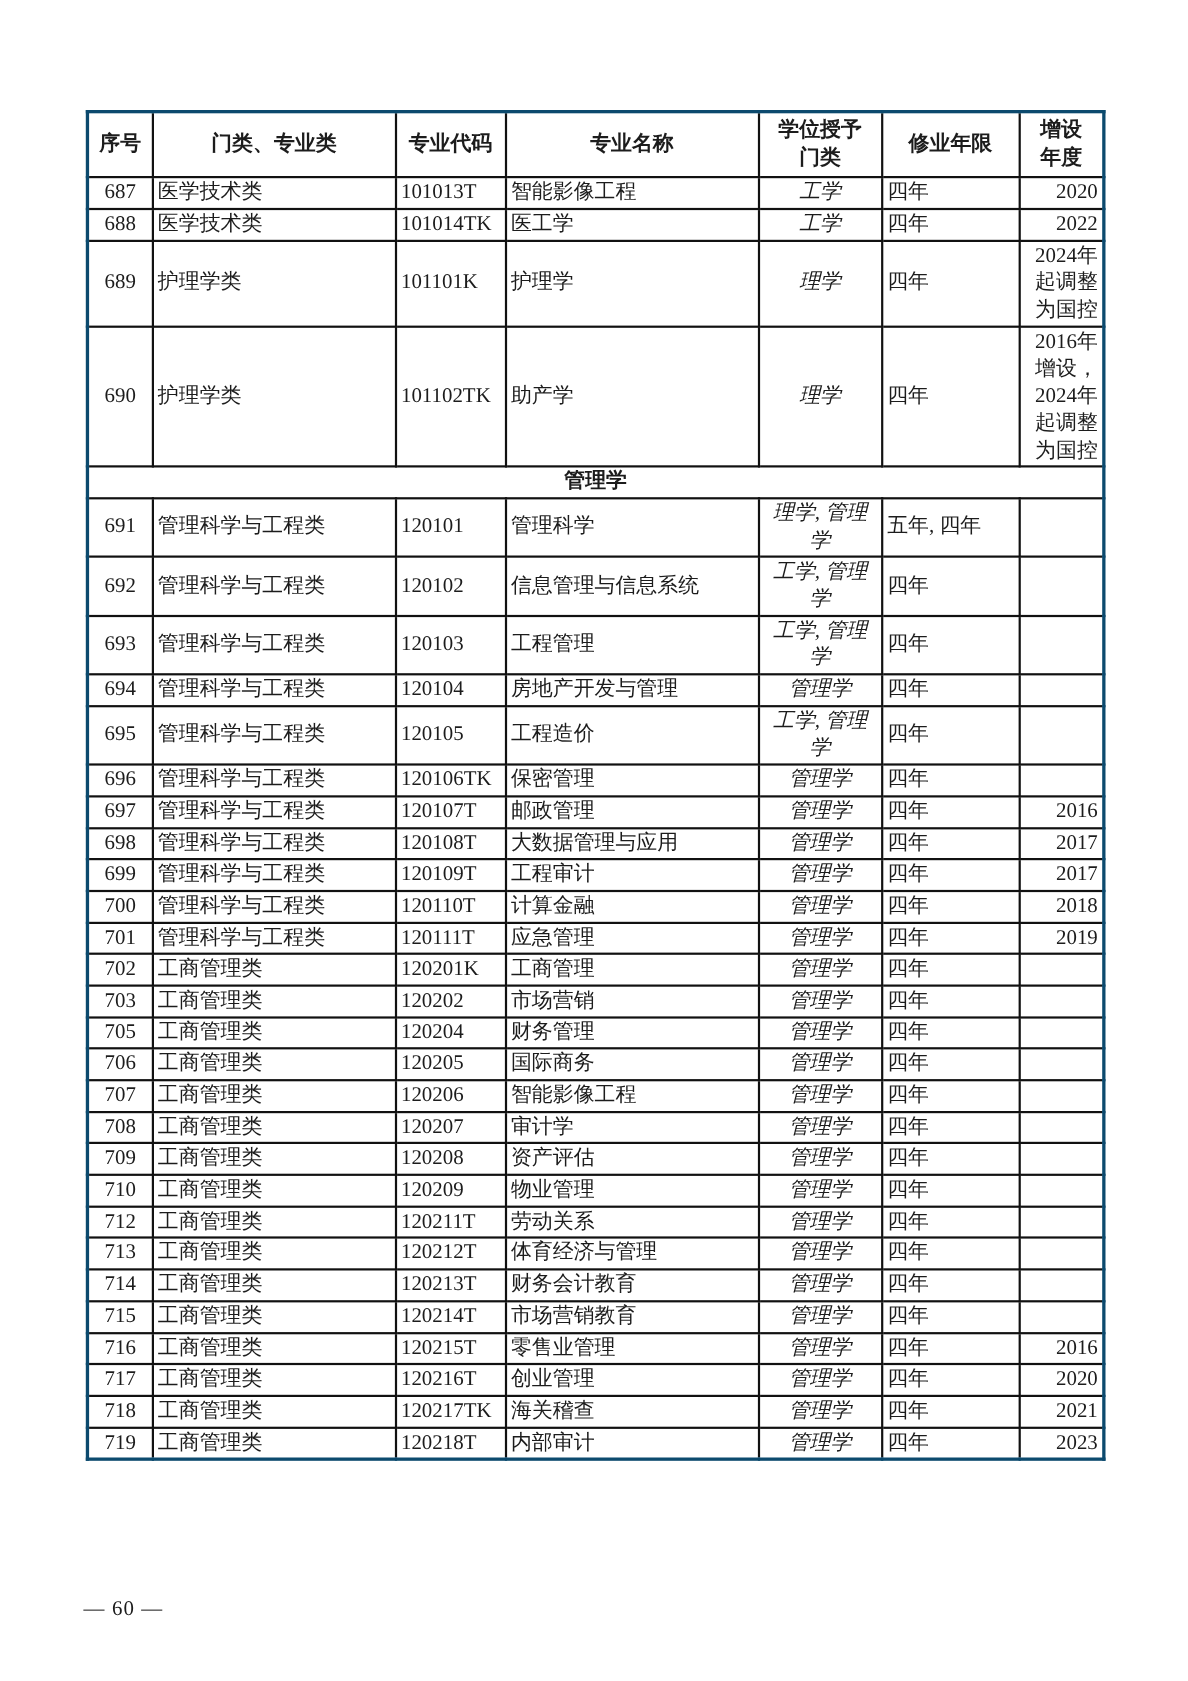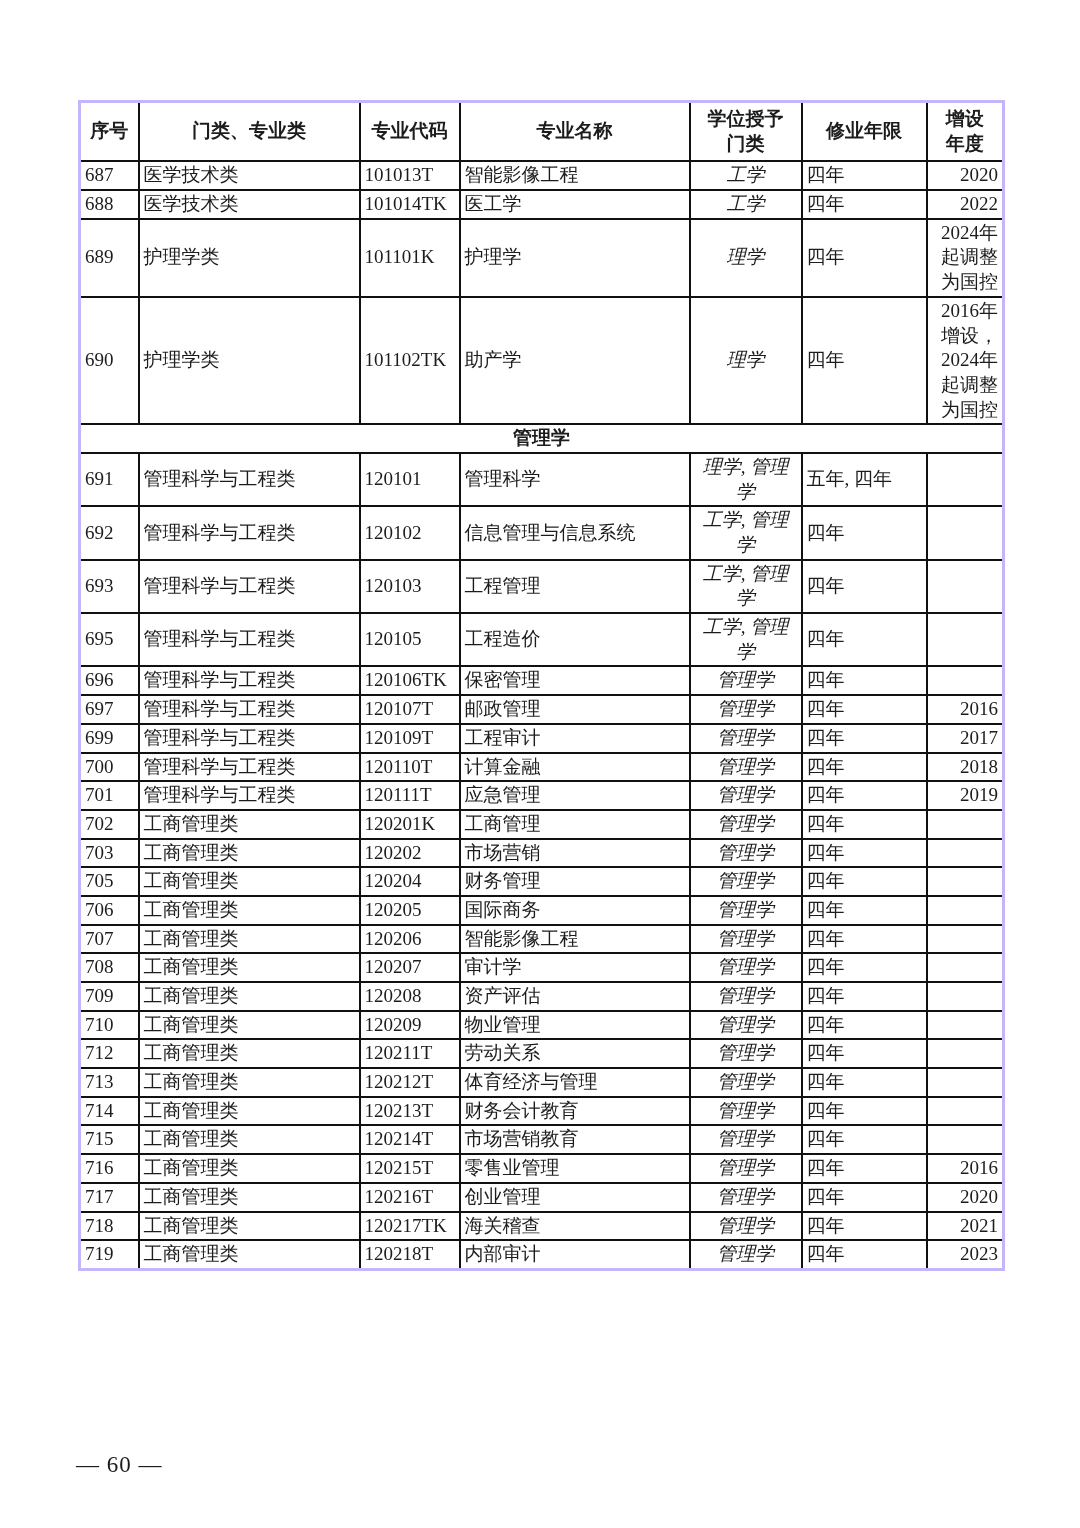--- a/index.html
+++ b/index.html
@@ -14,21 +14,21 @@
   .table-wrap {
     position: absolute;
     left: 78px;
     top: 100px;
     width: 925px;
   }
   table.majors {
     border-collapse: collapse;
     table-layout: fixed;
     width: 924px;
-    border: 3px solid #c4b5fd;
+    border: 3px solid #0c4a6e;
   }
   table.majors th, table.majors td {
     border: 2px solid #111;
     vertical-align: middle;
     overflow: hidden;
   }
   table.majors th {
     font-weight: bold;
     font-size: 19px;
     line-height: 1.3;
@@ -42,40 +42,40 @@
     padding: 1px 4px;
     height: 28px;
   }
   col.w-no       { width: 59px;  }
   col.w-category { width: 221px; }
   col.w-code     { width: 100px; }
   col.w-name     { width: 230px; }
   col.w-degree   { width: 112px; }
   col.w-years    { width: 125px; }
   col.w-added    { width: 77px;  }
-  td.col-no     { }
+  td.col-no     { text-align: center; }
   td.col-category, td.col-code, td.col-name {
     text-align: left;
     padding-left: 7px;
     padding-right: 2px;
   }
   td.col-degree { text-align: center; padding-left: 10px; padding-right: 10px; font-style: italic; }
   td.col-years  { text-align: left; }
   td.col-added  { text-align: right; }
   td.section-cell {
     text-align: center;
     font-weight: bold;
     font-size: 20px;
     height: 42px;
   }
   .page-footer {
     position: absolute;
     left: 76px;
     top: 1452px;
-    font-size: 23px;
+    font-size: 19px;
     letter-spacing: 1px;
     color: #1c1c1c;
   }
 </style>
 </head>
 <body>
 
 <div class="table-wrap">
   <table class="majors">
     <colgroup>
@@ -159,20 +159,29 @@
         <tr>
           <td class="col-no">693</td>
           <td class="col-category">管理科学与工程类</td>
           <td class="col-code">120103</td>
           <td class="col-name">工程管理</td>
           <td class="col-degree">工学, 管理学</td>
           <td class="col-years">四年</td>
           <td class="col-added"></td>
         </tr>
         <tr>
+          <td class="col-no">694</td>
+          <td class="col-category">管理科学与工程类</td>
+          <td class="col-code">120104</td>
+          <td class="col-name">房地产开发与管理</td>
+          <td class="col-degree">管理学</td>
+          <td class="col-years">四年</td>
+          <td class="col-added"></td>
+        </tr>
+        <tr>
           <td class="col-no">695</td>
           <td class="col-category">管理科学与工程类</td>
           <td class="col-code">120105</td>
           <td class="col-name">工程造价</td>
           <td class="col-degree">工学, 管理学</td>
           <td class="col-years">四年</td>
           <td class="col-added"></td>
         </tr>
         <tr>
           <td class="col-no">696</td>
@@ -184,20 +193,29 @@
           <td class="col-added"></td>
         </tr>
         <tr>
           <td class="col-no">697</td>
           <td class="col-category">管理科学与工程类</td>
           <td class="col-code">120107T</td>
           <td class="col-name">邮政管理</td>
           <td class="col-degree">管理学</td>
           <td class="col-years">四年</td>
           <td class="col-added">2016</td>
+        </tr>
+        <tr>
+          <td class="col-no">698</td>
+          <td class="col-category">管理科学与工程类</td>
+          <td class="col-code">120108T</td>
+          <td class="col-name">大数据管理与应用</td>
+          <td class="col-degree">管理学</td>
+          <td class="col-years">四年</td>
+          <td class="col-added">2017</td>
         </tr>
         <tr>
           <td class="col-no">699</td>
           <td class="col-category">管理科学与工程类</td>
           <td class="col-code">120109T</td>
           <td class="col-name">工程审计</td>
           <td class="col-degree">管理学</td>
           <td class="col-years">四年</td>
           <td class="col-added">2017</td>
         </tr>

